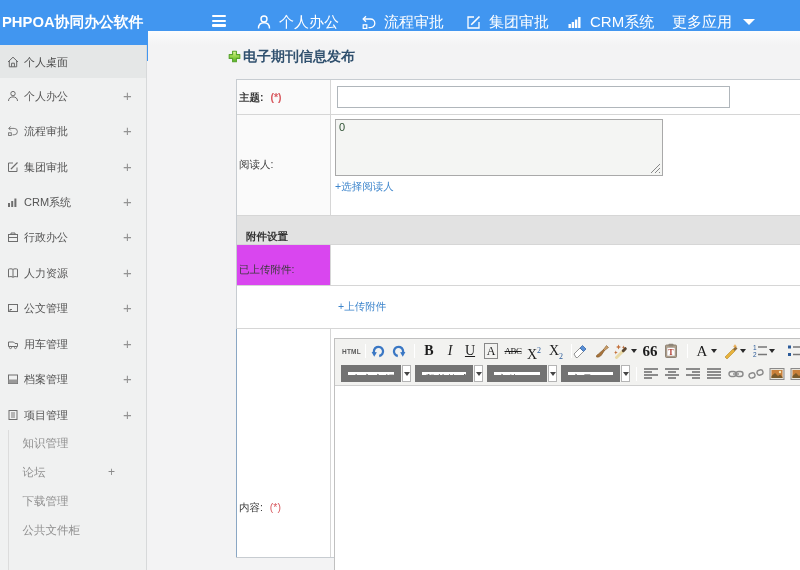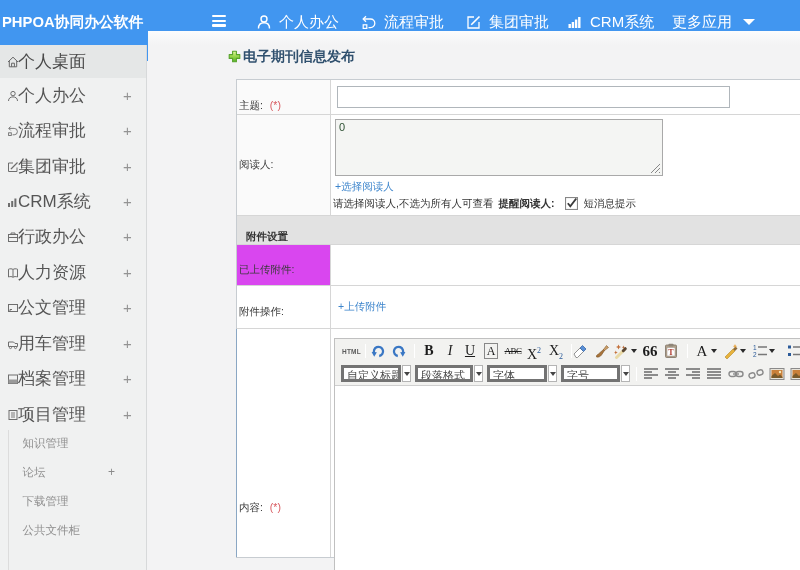--- a/index.html
+++ b/index.html
@@ -8,21 +8,21 @@
 #logo { position:absolute; left:2px; top:0; line-height:44px; color:#fff; font-size:14.8px; font-weight:bold; }
 .hnav { position:absolute; top:0; height:45px; color:#fff; font-size:15px; line-height:44px; }
 #burger { position:absolute; left:212px; top:15px; width:14px; height:14px; }
 #burger div { height:2.4px; background:#fff; margin-bottom:2.3px; border-radius:1px; }
 .hicon { position:absolute; top:14px; width:16px; height:16px; }
 .hicon svg { display:block; width:16px; height:16px; }
 #caret { position:absolute; left:743px; top:19px; width:0; height:0; border-left:6px solid transparent; border-right:6px solid transparent; border-top:6.5px solid #fff; }
 
 #side { position:absolute; left:0; top:45px; width:147px; height:525px; background:#f0f1f1; border-right:1px solid #d7d9da; }
 .sitem { position:relative; height:35.45px; }
-.sitem .txt { position:absolute; left:18px; top:50%; margin-top:-8px; font-size:17px; color:#555; line-height:16px; }
+.sitem .txt { position:absolute; left:24px; top:50%; margin-top:-8px; font-size:11px; color:#555; line-height:16px; }
 .sitem .pm { position:absolute; left:123px; top:50%; margin-top:-8px; font-size:15px; color:#939393; font-weight:300; line-height:16px; }
 .sitem .ic { position:absolute; left:7px; top:50%; margin-top:-6px; width:12px; height:12px; }
 .sitem .ic svg { display:block; width:12px; height:12px; }
 #active { height:33px; background:#e5e7e7; }
 #active .txt { color:#4a4a4a; }
 .sub { position:relative; margin-top:-4px; }
 .subline { position:absolute; left:8px; top:2px; height:200px; width:1px; background:#dcdcdc; }
 .subitem { position:relative; height:29px; }
 .subitem .txt { position:absolute; left:22.5px; top:50%; margin-top:-8px; font-size:11.5px; color:#8f8f8f; line-height:16px; }
 .subitem .pm { position:absolute; left:108px; top:50%; margin-top:-7px; font-size:12px; color:#8a8a8a; line-height:14px; }
@@ -31,21 +31,21 @@
 #title { position:absolute; left:80px; top:15.5px; height:18px; }
 #title b { font-size:14px; color:#30506e; vertical-align:middle; }
 #plus { display:inline-block; width:13px; height:13px; vertical-align:middle; margin-right:2px; }
 
 #tbl { position:absolute; left:88px; top:48px; width:575px; background:#fff; border:1px solid #c7ccd1; }
 .row { position:relative; border-bottom:1px solid #d6d6d6; }
 .row:last-child { border-bottom:none; }
 .lbl { position:absolute; left:0; top:0; bottom:0; width:94px; background:#fafafa; border-right:1px solid #d6d6d6; }
 .lbl > span { position:absolute; left:2px; top:50%; margin-top:-7px; font-size:10.5px; color:#3a3a3a; line-height:14px; white-space:nowrap; }
 .red { color:#d85a60; position:static; margin-left:4px; }
-#r1 { height:35px; } #r1 .lbl > span { top:10px; margin-top:8px; }
+#r1 { height:35px; } #r1 .lbl > span { top:10px; margin-top:0;font-weight:bold; }
 #r1 input { position:absolute; left:100px; top:6px; width:393px; height:22px; border:1px solid #b0b6bb; background:#fff; }
 #r2 { height:101px; } #r2 .lbl > span { top:42px; margin-top:0; }
 #ta { position:absolute; left:98px; top:4px; width:328px; height:57px; background:#f4f5f3; border:1px solid #a9a9a9; font-size:11px; font-family:"Liberation Sans",sans-serif; color:#2e5233; padding:1px 3px; }
 #grip { position:absolute; right:1px; bottom:1px; width:11px; height:11px; }
 .link { color:#3d85cc; font-size:10.5px; text-decoration:none; }
 #sel { position:absolute; left:98px; top:65px; }
 #hint { position:absolute; left:96px; top:82px; font-size:10.5px; color:#333; white-space:nowrap; }
 #hint b { margin-left:5px; }
 #cb { display:inline-block; width:13px; height:13px; vertical-align:-3px; margin:0 5px 0 11px; }
 #r3 { height:29px; background:#e2e2e2; }
@@ -56,21 +56,21 @@
 #r6 { height:228px; } #r6:before { content:""; position:absolute; left:-1px; top:0; height:228px; width:1px; background:#8aa7c4; }
 #r6 .lbl > span { top:171px; margin-top:0; }
 
 #ed { position:absolute; left:97px; top:9px; width:475px; height:300px; border:1px solid #c0c0c0; background:#fff; }
 #tb { position:relative; background:#f2f2f0; border-bottom:1px solid #cfcfcf; height:47px; }
 .ti { position:absolute; top:4px; width:16px; height:16px; }
 .ti svg { display:block; width:16px; height:16px; }
 .ti2 { top:27px; }
 .sep { position:absolute; top:5px; width:1px; height:14px; background:#d0d0d0; border-right:1px solid #fff; }
 .car { position:absolute; top:10px; width:0; height:0; border-left:3.5px solid transparent; border-right:3.5px solid transparent; border-top:4.5px solid #2a2a2a; }
-.tsel { position:absolute; top:26px; height:17px; background:#fff; border:3px solid #737373; font-size:11px; color:#444; line-height:15px; padding-left:3px; white-space:nowrap; overflow:hidden; }
+.tsel { position:absolute; top:26px; height:17px; background:#fff; border:7px solid #737373; font-size:11px; color:#444; line-height:15px; padding-left:3px; white-space:nowrap; overflow:hidden; }
 .tarr { position:absolute; top:26px; width:9px; height:17px; background:#fff; border:1px solid #b4b4b4; }
 .tarr:after { content:""; position:absolute; left:1px; top:6px; border-left:3px solid transparent; border-right:3px solid transparent; border-top:4px solid #444; }
 .tt { position:absolute; top:4px; height:16px; font-family:"Liberation Serif",serif; font-size:14px; color:#1c1c1c; line-height:16px; text-align:center; width:16px; }
 </style>
 </head>
 <body>
 <div id="hdr">
   <div id="logo">PHPOA协同办公软件</div>
   <div id="burger">
       <div></div>
@@ -263,37 +263,30 @@
       <input type="text" style="">
     </div>
     <div class="row" id="r2">
       <div class="lbl">
           <span>阅读人:</span>
         </div>
       <div id="ta">0<svg id="grip" viewBox="0 0 11 11">
             <path d="M10 1 L1 10 M10 5 L5 10 M10 9 L9 10" stroke="#888" stroke-width="1" fill="none"></path>
           </svg></div>
       <a class="link" id="sel">+选择阅读人</a>
-      <div id="hint">请选择阅读人,不选为所有人可查看<b>提醒阅读人:</b><svg id="cb" viewBox="0 0 12 12" style="overflow:visible">
-            <rect x="0.5" y="0.5" width="11" height="11" fill="#fff" stroke="#878787"></rect>
-            <path d="M2.6 5.8 L4.9 8.6 L10.4 1.4" fill="none" stroke="#3a3a3a" stroke-width="1.7"></path>
-          </svg>短消息提示</div>
     </div>
     <div class="row" id="r3">
         <span>附件设置</span>
       </div>
     <div class="row" id="r4">
       <div class="lbl" style="background:#d946ef">
           <span>已上传附件:</span>
         </div>
     </div>
     <div class="row" id="r5">
-      <div class="lbl" style="background:#fff">
-          <span>附件操作:</span>
-        </div>
       <a class="link">+上传附件</a>
     </div>
     <div class="row" id="r6">
       <div class="lbl" style="background:#fff">
           <span>内容: <span class="red">(*)</span></span>
         </div>
       <div id="ed">
         <div id="tb">
           <div style="position:absolute;left:7px;top:9px;font-size:6.5px;font-weight:bold;color:#5a5a5a;letter-spacing:0.2px;">HTML</div>
           <div class="sep" style="left:30px"></div>

